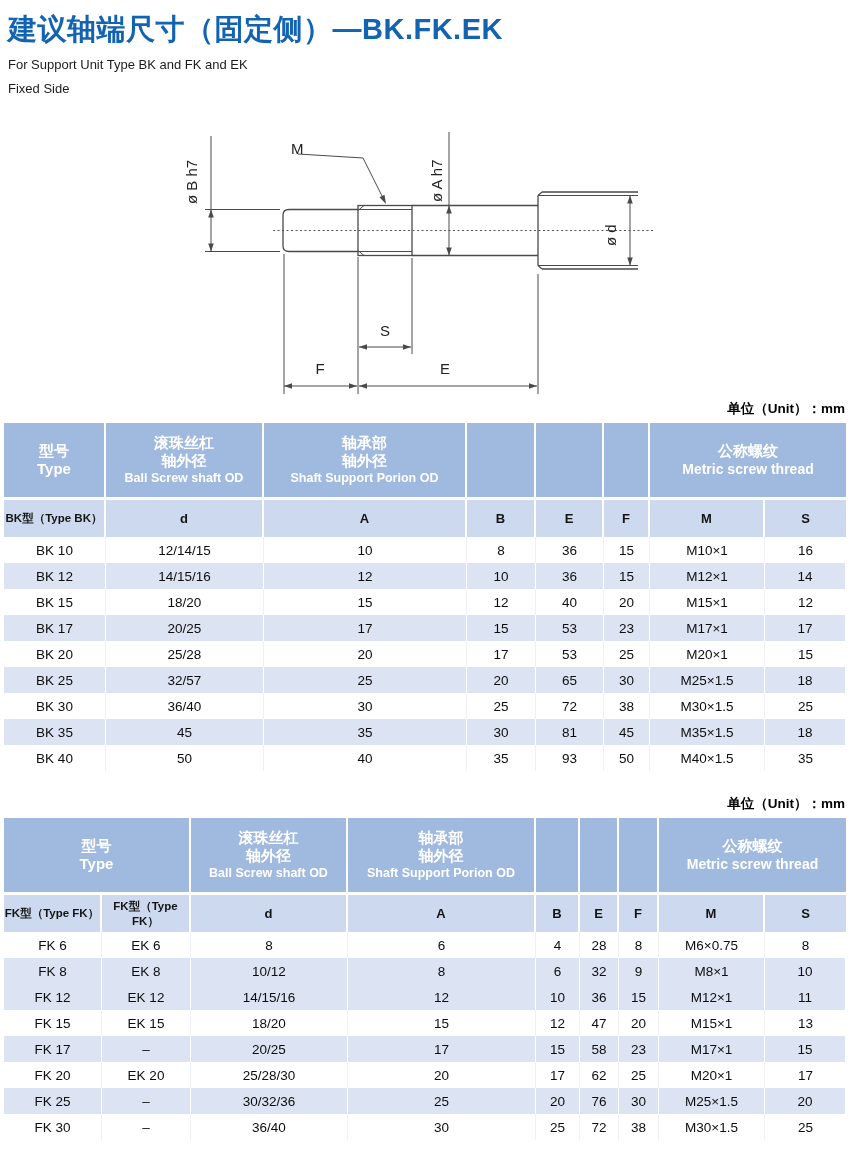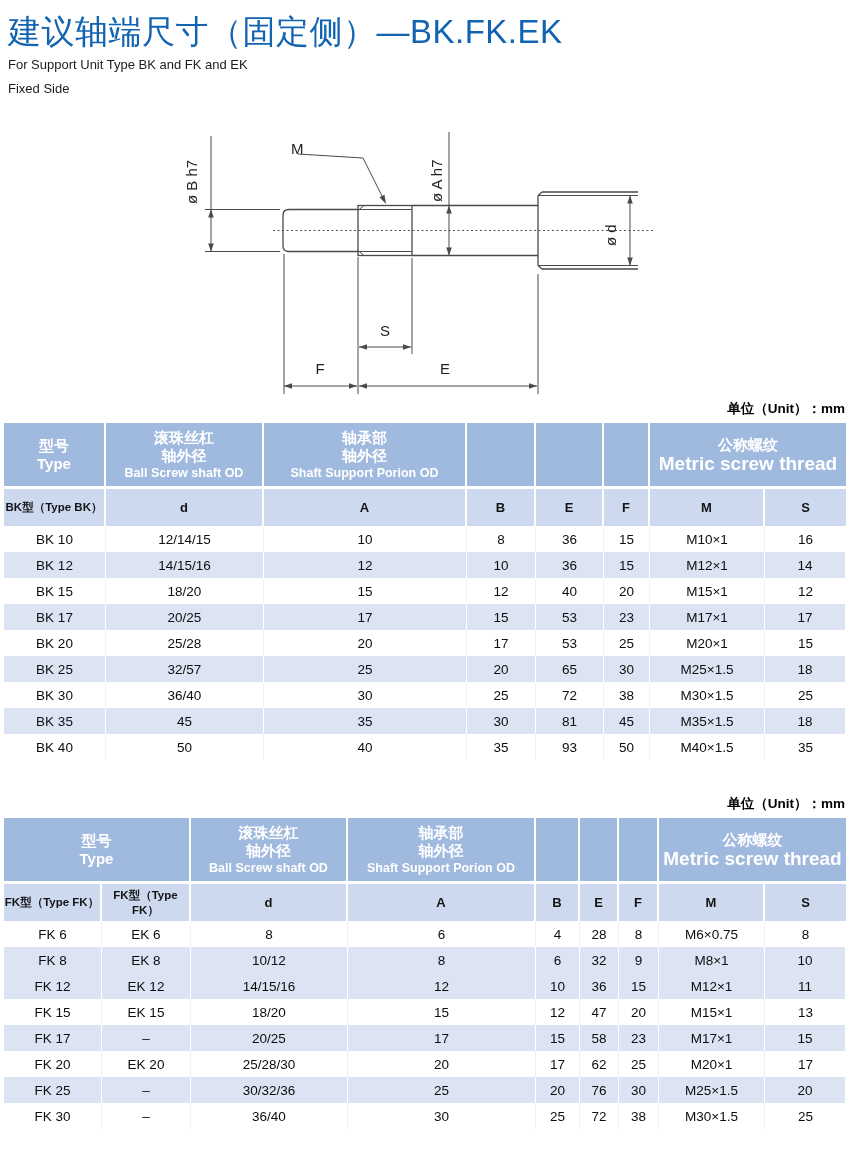--- a/index.html
+++ b/index.html
@@ -3,21 +3,21 @@
 <meta charset="utf-8">
 <style>
   * { margin:0; padding:0; box-sizing:border-box; }
   html,body { background:#ffffff; }
   body {
     width:850px; height:1156px; position:relative; overflow:hidden;
     font-family:"Liberation Sans", sans-serif; color:#111;
   }
   .title {
     position:absolute; left:8px; top:10px;
-    font-size:33px; font-weight:normal; color:var(--title-blue,#1263b2);
+    font-size:29px; font-weight:bold; color:var(--title-blue,#1263b2);
     letter-spacing:0.5px; white-space:nowrap;
   }
   .sub { position:absolute; left:8px; font-size:13px; color:#1c1c1c; }
   .sub1 { top:57px; }
   .sub2 { top:81px; }
 
   .drawing { position:absolute; left:145px; top:112px; width:565px; height:292px; }
   .drawing svg { display:block; }
   .drawing text { font-family:"Liberation Sans", sans-serif; font-size:15px; fill:#222; }
   .outline { stroke:#4a4a4a; stroke-width:1.3; fill:none; }
@@ -35,27 +35,27 @@
 
   table.dim-table {
     position:absolute; left:4px; width:842px;
     border-collapse:separate; border-spacing:0; table-layout:fixed;
   }
   #t-bk { top:423px; }
   #t-fk { top:818px; }
 
   tr.hrow th {
     background:var(--header-bg,#a0b9de); color:#fff; font-weight:bold;
-    height:66px; vertical-align:middle; text-align:center;
+    height:77px; vertical-align:middle; text-align:center;
     border-right:2px solid #fff; border-bottom:3px solid #fff; padding:2px 0;
   }
   tr.hrow th:last-child { border-right:none; }
   tr.hrow .zh { font-size:15px; line-height:18px; }
   tr.hrow .en { font-size:12.5px; line-height:16px; }
-  tr.hrow .en-big { font-size:19px; line-height:19px; }
+  tr.hrow .en-big { font-size:14px; line-height:19px; }
 
   tr.shrow th {
     background:var(--subheader-bg,#ccd9ee); color:#141414; font-weight:bold;
     height:37px; font-size:13px; text-align:center; vertical-align:middle;
     border-right:2px solid #fff;
   }
   tr.shrow th:last-child { border-right:none; }
   tr.shrow th.typecell { font-size:11.5px; }
 
   td {

